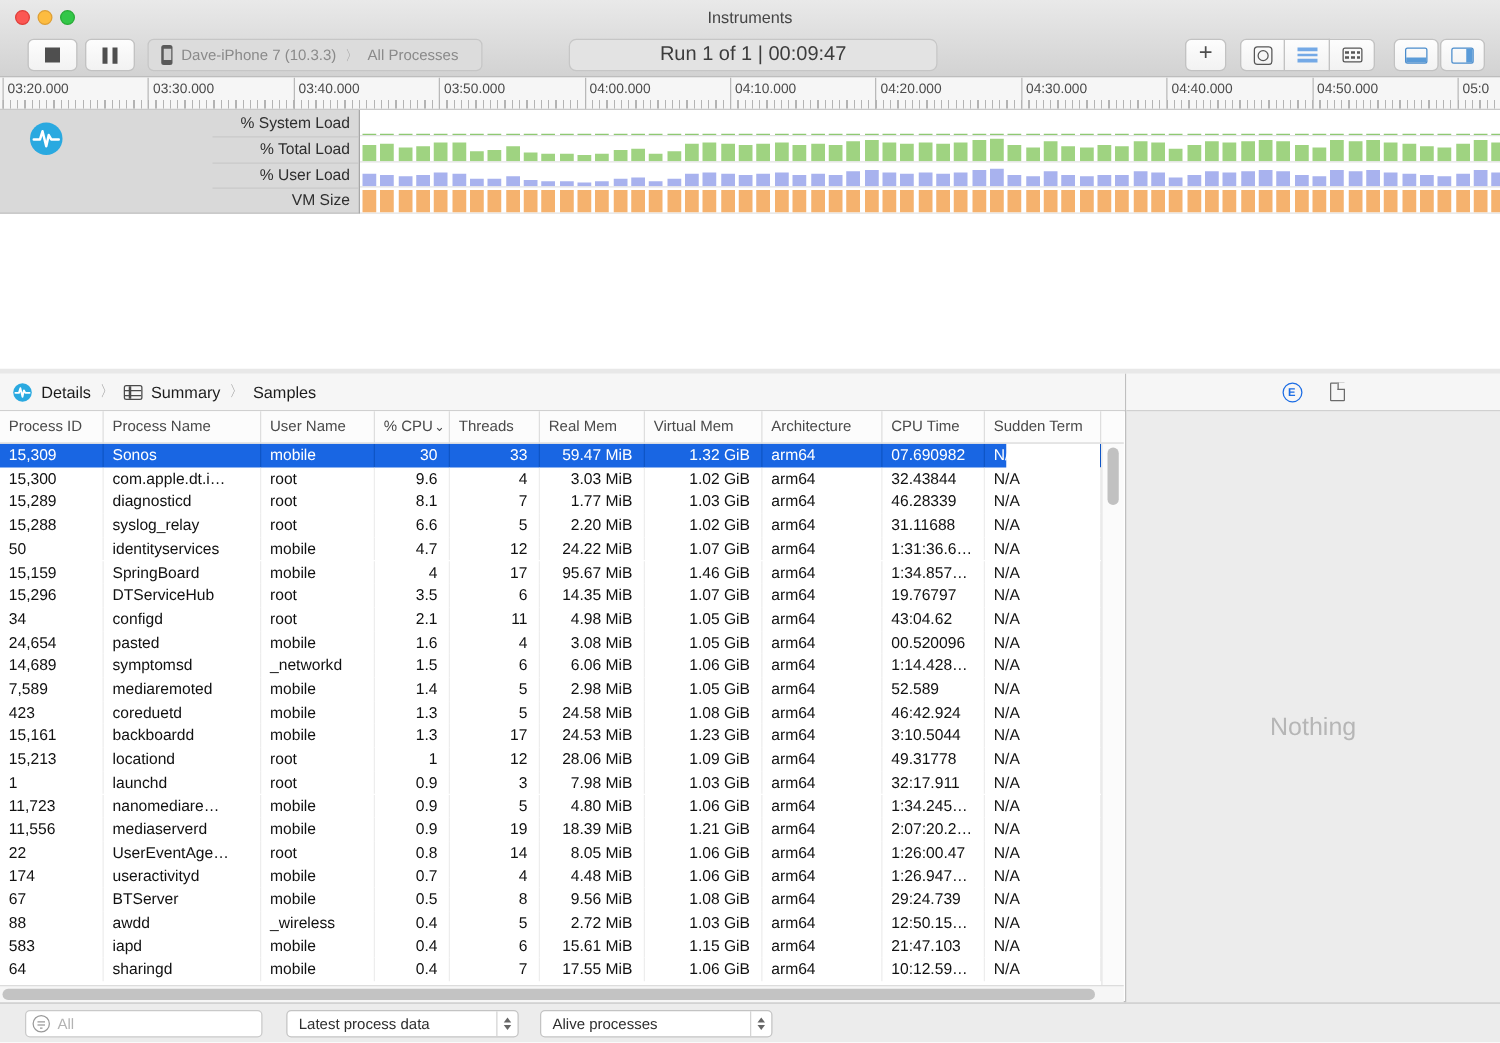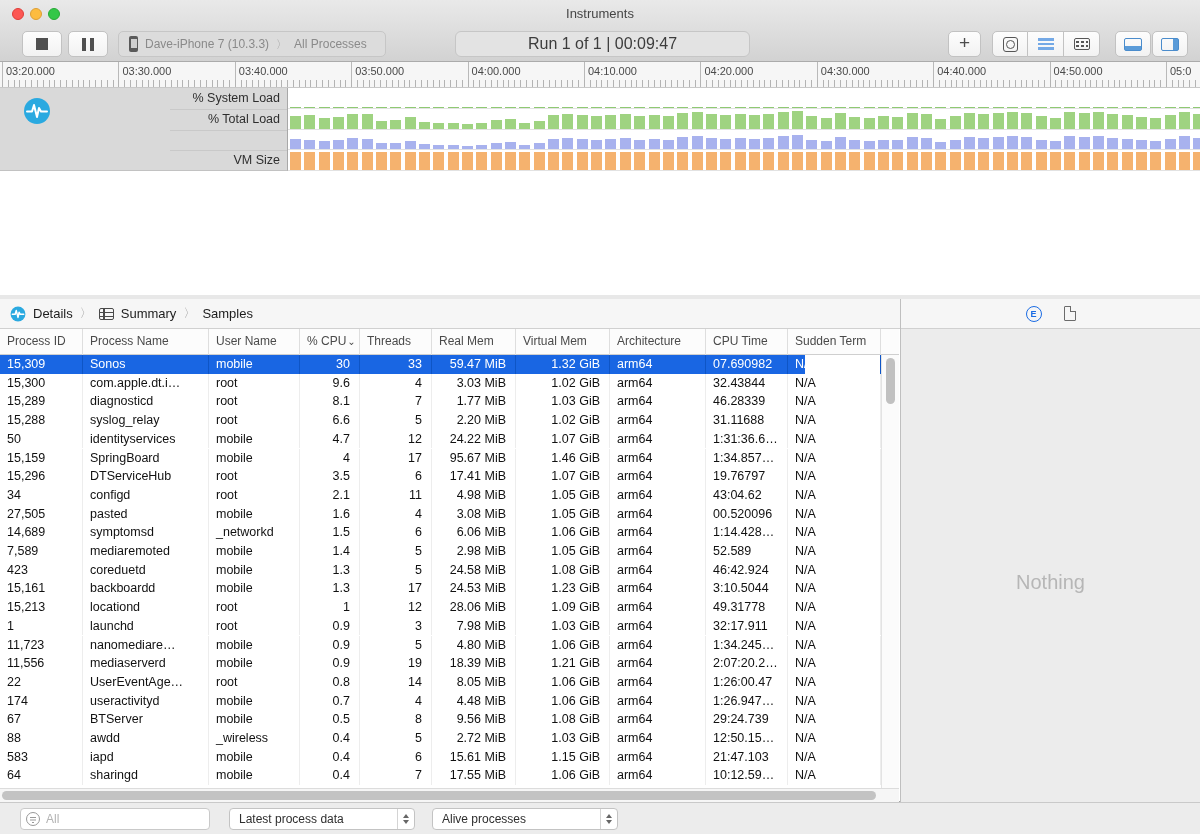--- a/index.html
+++ b/index.html
@@ -223,20 +223,21 @@
 
   <div id="tracks">
     <div id="track-labels">
       <svg id="activity-icon-big" width="28" height="28" viewBox="0 0 28 28">
         <circle cx="14" cy="14" r="13" fill="#2aa9e0"></circle>
         <polyline points="4,14.5 9,14.5 11,8 14,20 16,11 18,14.5 24,14.5" fill="none" stroke="#fff" stroke-width="2" stroke-linejoin="round" stroke-linecap="round"></polyline>
       </svg>
     <div class="track-label" style="top: 20.75px;">% Total Load</div>
         <div class="track-label" style="top: 0px;">% System Load</div>
         <div class="label-sep" style="top: 20.75px;"></div>
+        <div class="track-label" style="top: 41.5px;">% User Load</div>
         <div class="label-sep" style="top: 41.5px;"></div>
         <div class="track-label" style="top: 62.25px;">VM Size</div>
         <div class="label-sep" style="top: 62.25px;"></div>
       </div>
     <div id="track-chart">
         <div class="chart-row" style="top: 0px;">
           <div class="bar" style="left: 2px; height: 1.11px; background: rgb(143, 201, 115);"></div>
           <div class="bar" style="left: 16.34px; height: 1.11px; background: rgb(143, 201, 115);"></div>
           <div class="bar" style="left: 30.68px; height: 1.11px; background: rgb(143, 201, 115);"></div>
           <div class="bar" style="left: 45.02px; height: 1.11px; background: rgb(143, 201, 115);"></div>
@@ -601,40 +602,40 @@
             <div class="td l" style="left: 610px; width: 96px;">arm64</div>
             <div class="td l" style="left: 706px; width: 82px;">1:34.857…</div>
             <div class="td l" style="left: 788px; width: 93px;">N/A</div>
           </div>
           <div class="tr" style="top: 112.2px;">
             <div class="td l" style="left: 0px; width: 83px;">15,296</div>
             <div class="td l" style="left: 83px; width: 126px;">DTServiceHub</div>
             <div class="td l" style="left: 209px; width: 91px;">root</div>
             <div class="td r" style="left: 300px; width: 60px;">3.5</div>
             <div class="td r" style="left: 360px; width: 72px;">6</div>
-            <div class="td r" style="left: 432px; width: 84px;">17.41 MiB</div>
+            <div class="td r" style="left: 432px; width: 84px;">14.35 MiB</div>
             <div class="td r" style="left: 516px; width: 94px;">1.07 GiB</div>
             <div class="td l" style="left: 610px; width: 96px;">arm64</div>
             <div class="td l" style="left: 706px; width: 82px;">19.76797</div>
             <div class="td l" style="left: 788px; width: 93px;">N/A</div>
           </div>
           <div class="tr" style="top: 130.9px;">
             <div class="td l" style="left: 0px; width: 83px;">34</div>
             <div class="td l" style="left: 83px; width: 126px;">configd</div>
             <div class="td l" style="left: 209px; width: 91px;">root</div>
             <div class="td r" style="left: 300px; width: 60px;">2.1</div>
             <div class="td r" style="left: 360px; width: 72px;">11</div>
             <div class="td r" style="left: 432px; width: 84px;">4.98 MiB</div>
             <div class="td r" style="left: 516px; width: 94px;">1.05 GiB</div>
             <div class="td l" style="left: 610px; width: 96px;">arm64</div>
             <div class="td l" style="left: 706px; width: 82px;">43:04.62</div>
             <div class="td l" style="left: 788px; width: 93px;">N/A</div>
           </div>
           <div class="tr" style="top: 149.6px;">
-            <div class="td l" style="left: 0px; width: 83px;">27,505</div>
+            <div class="td l" style="left: 0px; width: 83px;">24,654</div>
             <div class="td l" style="left: 83px; width: 126px;">pasted</div>
             <div class="td l" style="left: 209px; width: 91px;">mobile</div>
             <div class="td r" style="left: 300px; width: 60px;">1.6</div>
             <div class="td r" style="left: 360px; width: 72px;">4</div>
             <div class="td r" style="left: 432px; width: 84px;">3.08 MiB</div>
             <div class="td r" style="left: 516px; width: 94px;">1.05 GiB</div>
             <div class="td l" style="left: 610px; width: 96px;">arm64</div>
             <div class="td l" style="left: 706px; width: 82px;">00.520096</div>
             <div class="td l" style="left: 788px; width: 93px;">N/A</div>
           </div>

